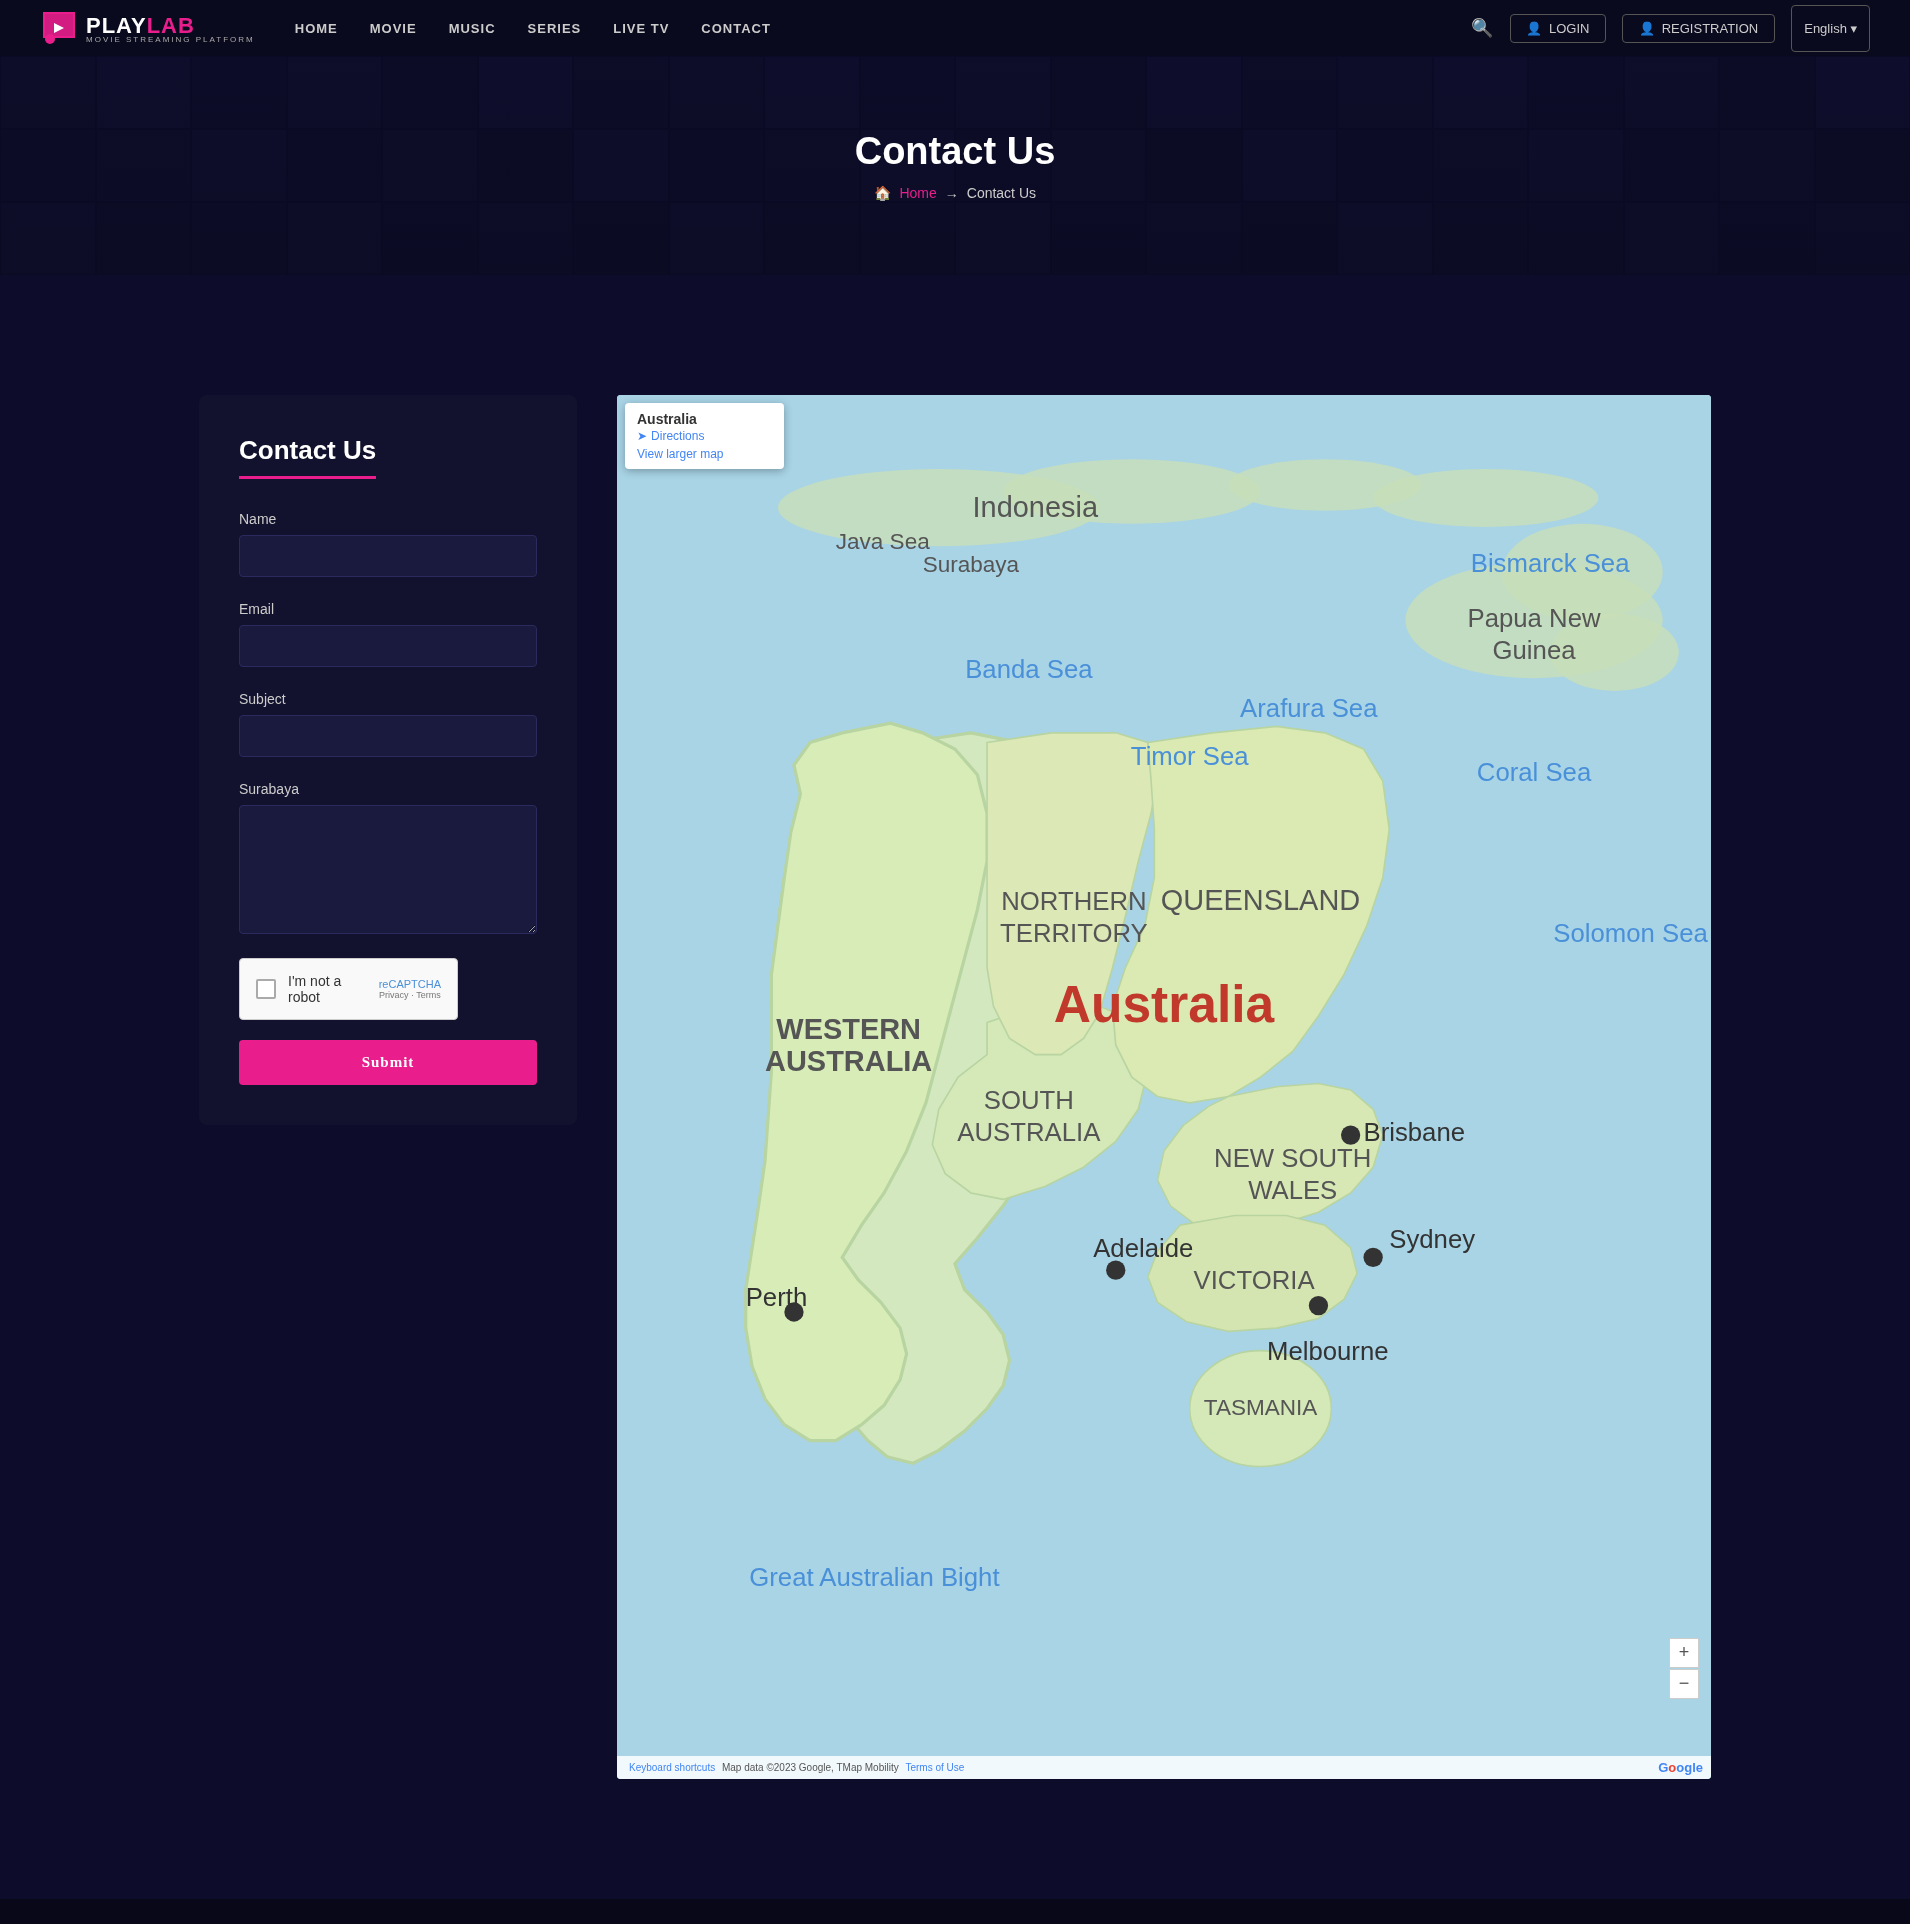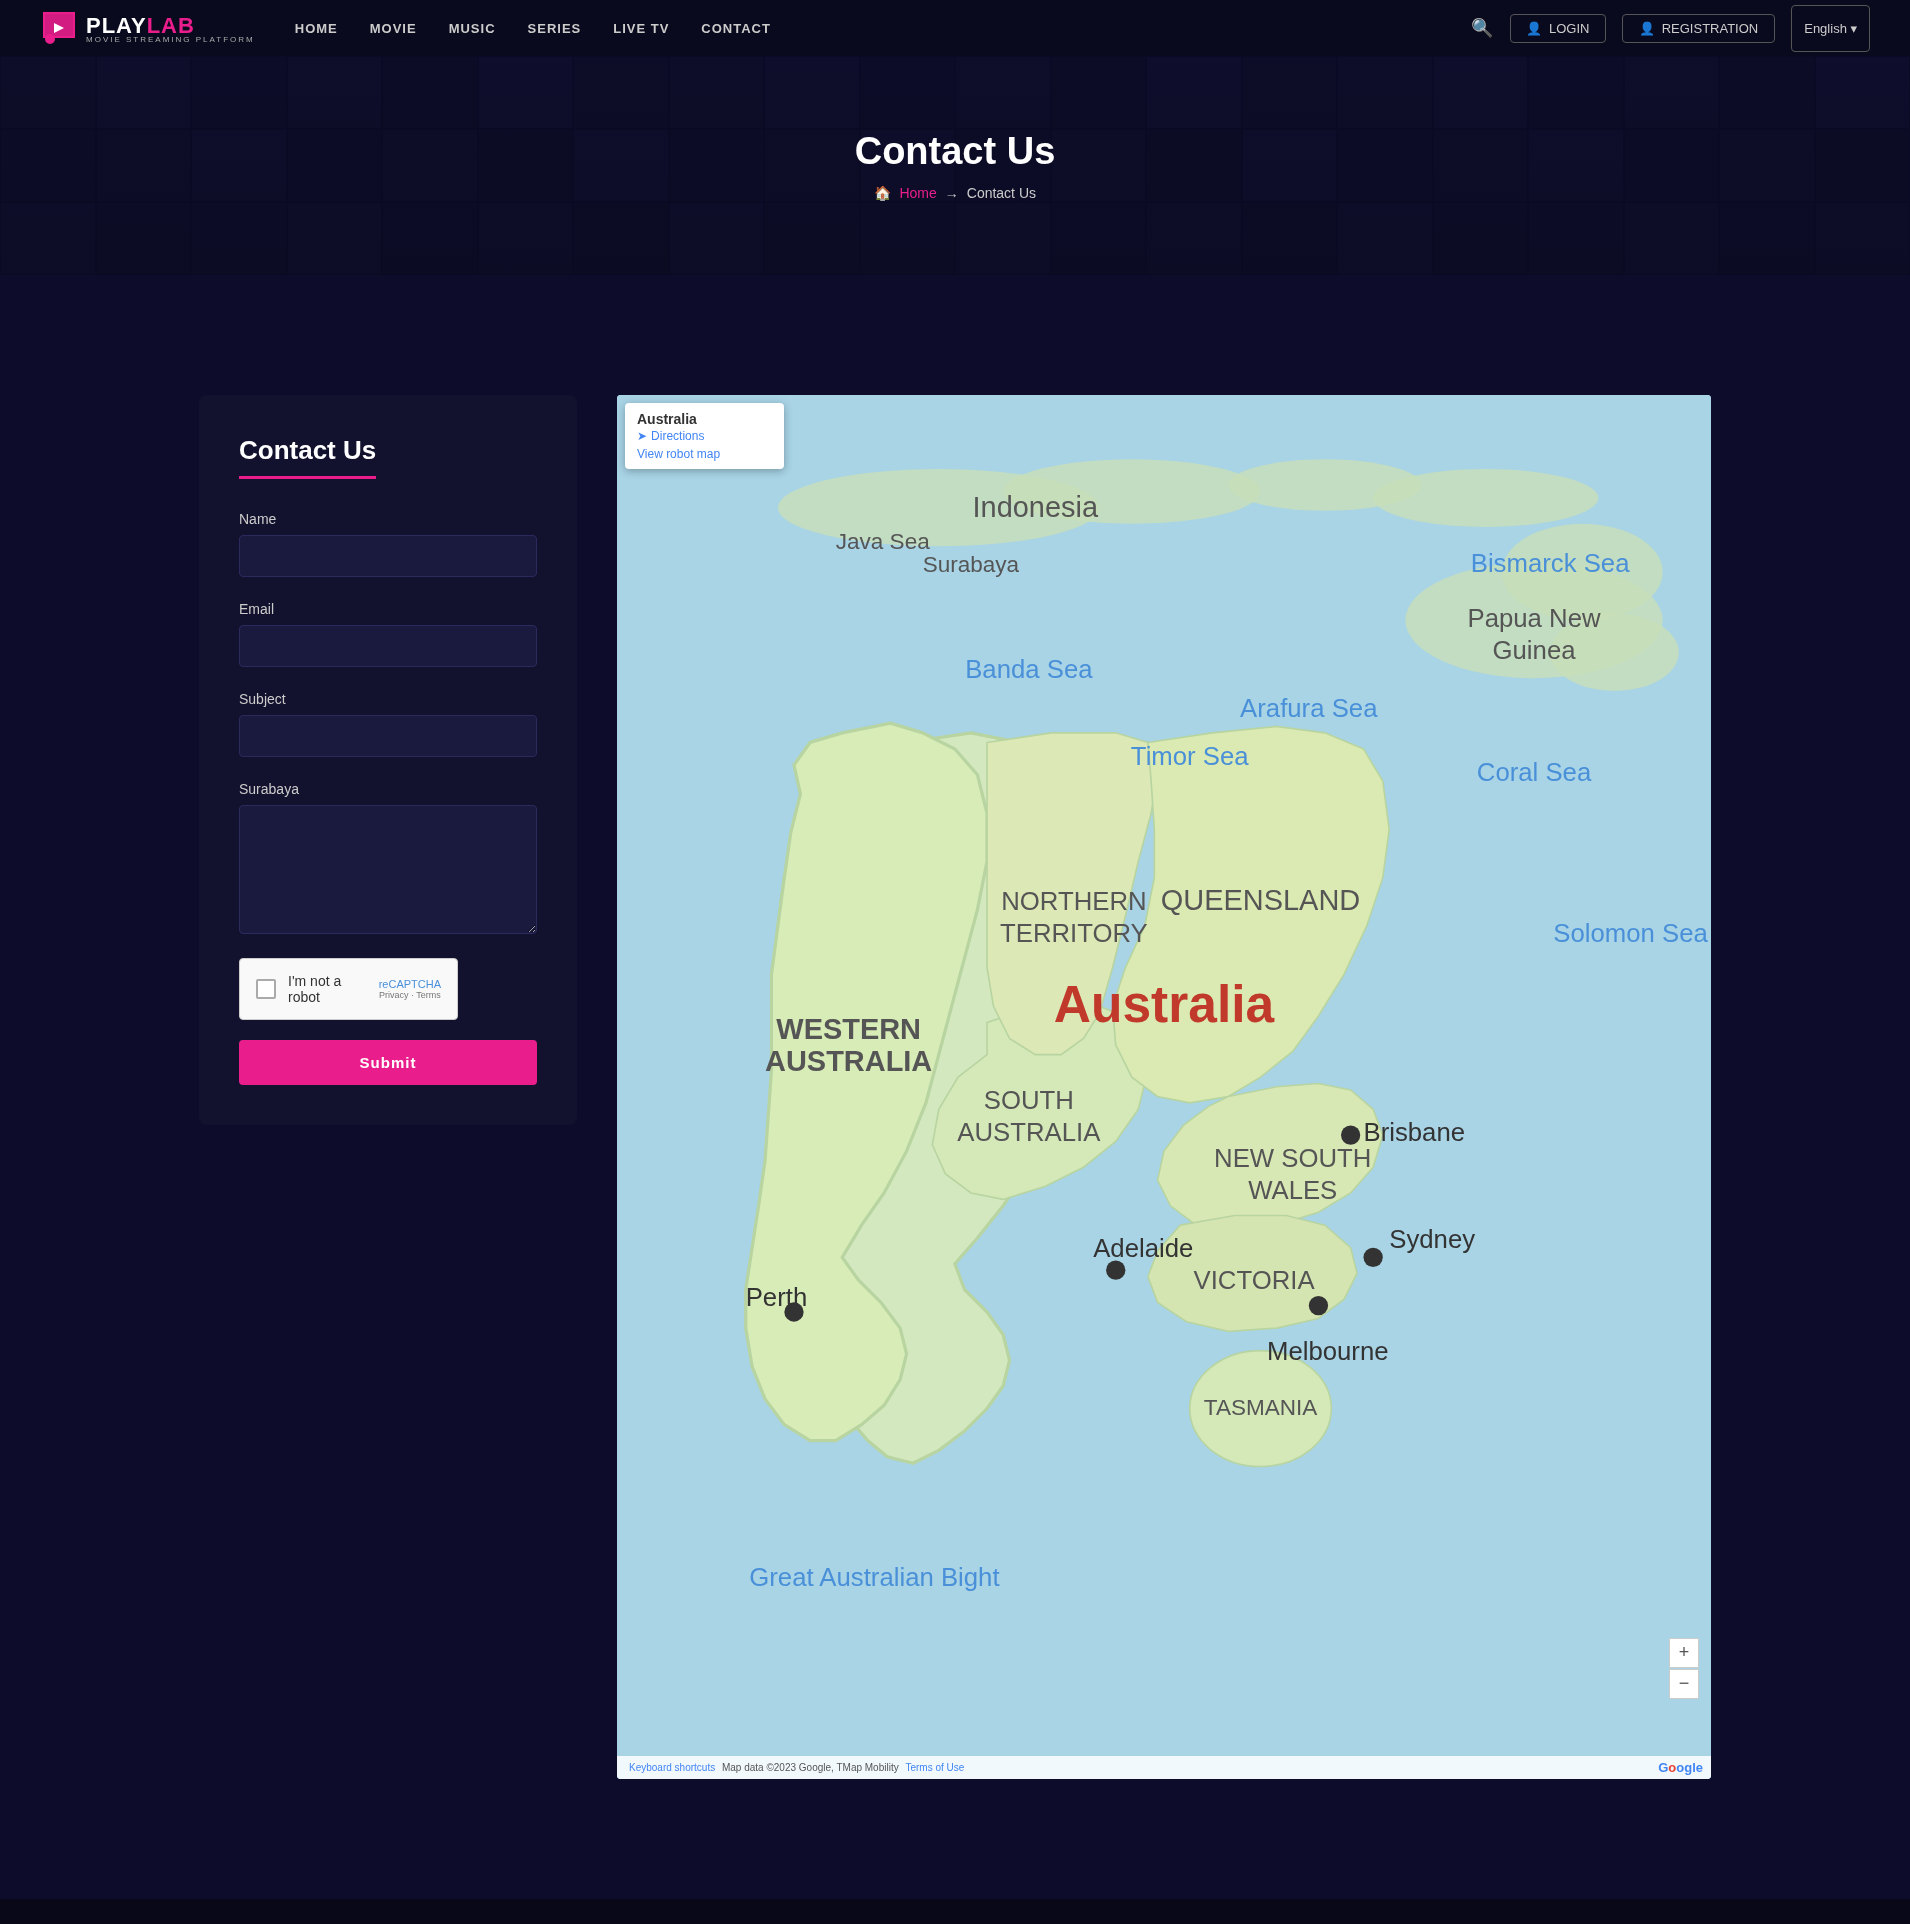--- a/index.html
+++ b/index.html
@@ -206,20 +206,21 @@
       width: 100%;
       background: #e91e8c;
       color: #fff;
       border: none;
       border-radius: 4px;
       padding: 14px;
       font-size: 15px;
       font-weight: 700;
       cursor: pointer;
       letter-spacing: 1px;
+      font-family: Liberation Serif, serif;
     }
 
     
     .map-container {
       flex: 1;
       min-height: 428px;
       border-radius: 4px;
       overflow: hidden;
       position: relative;
       background: #b8d4e8;
@@ -453,21 +454,21 @@
     <button class="submit-btn">Submit</button>
   </div>
 
   <div class="map-container">
     <div class="map-popup">
       <div class="map-popup-title">Australia</div>
       <div class="map-popup-directions">
         <span>➤</span>
         <span>Directions</span>
       </div>
-      <div class="map-popup-view">View robot map</div>
+      <div class="map-popup-view">View larger map</div>
     </div>
 
     <svg viewBox="0 0 340 430" xmlns="http://www.w3.org/2000/svg" style="width:100%;height:100%;display:block;background:#a8d4e6;">
 
       <rect width="340" height="430" fill="#a8d4e6"></rect>
 
       <ellipse cx="100" cy="35" rx="50" ry="12" fill="#c8deb8" opacity="0.8"></ellipse>
       <ellipse cx="160" cy="30" rx="40" ry="10" fill="#c8deb8" opacity="0.8"></ellipse>
       <ellipse cx="220" cy="28" rx="30" ry="8" fill="#c8deb8" opacity="0.8"></ellipse>
       <ellipse cx="270" cy="32" rx="35" ry="9" fill="#c8deb8" opacity="0.8"></ellipse>

